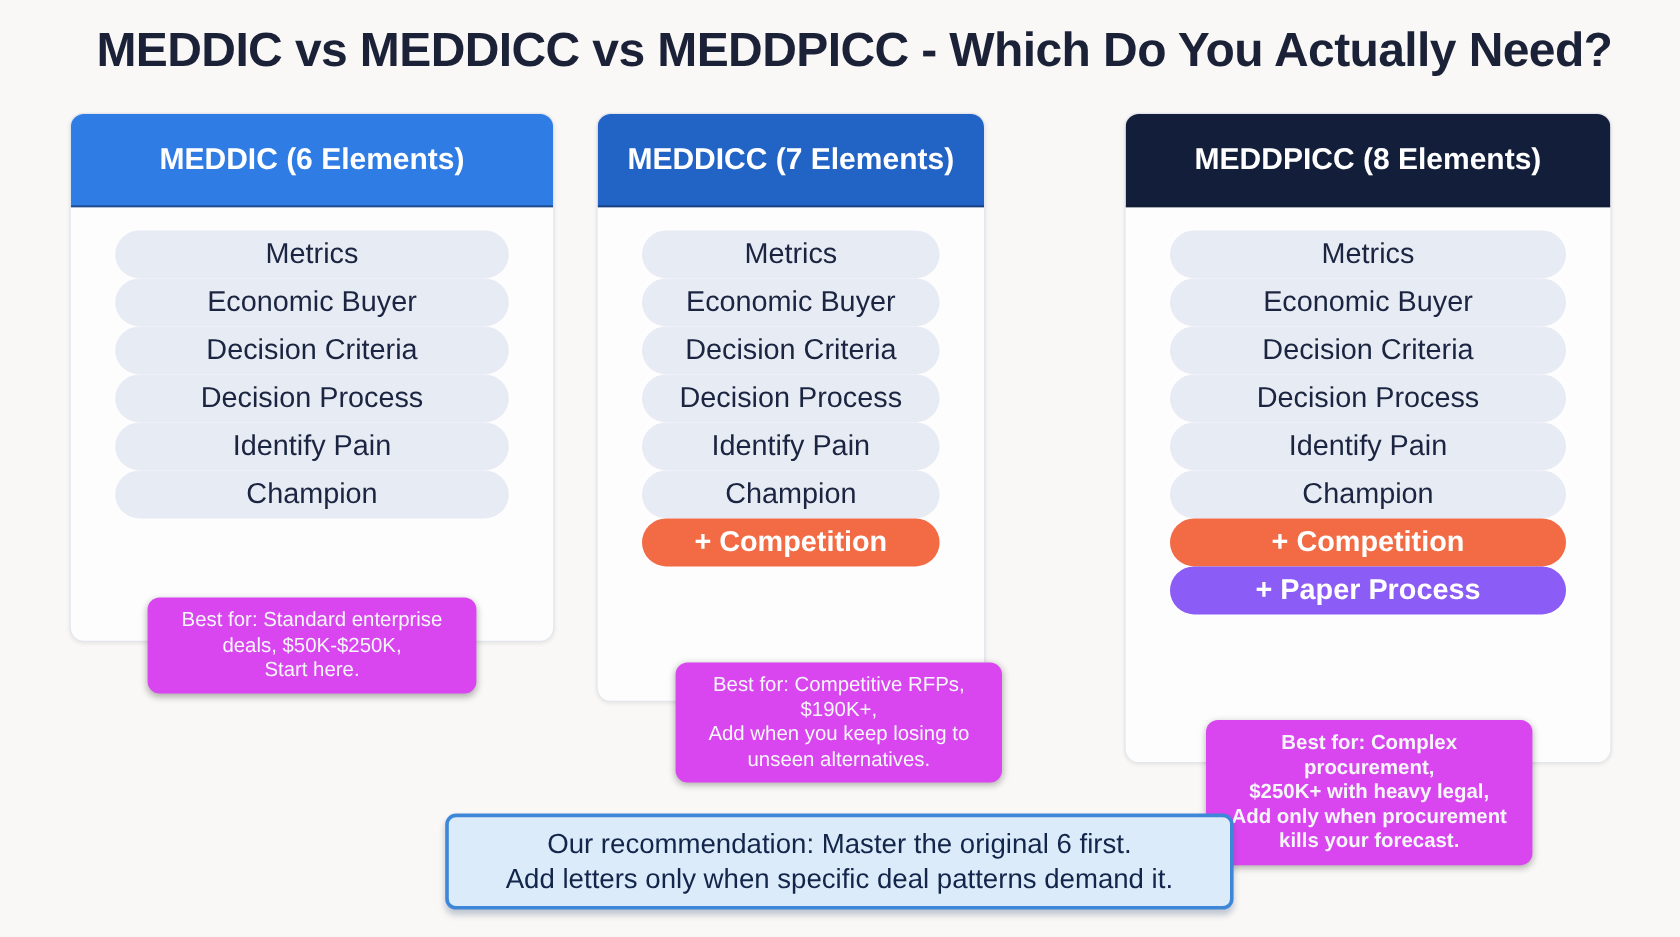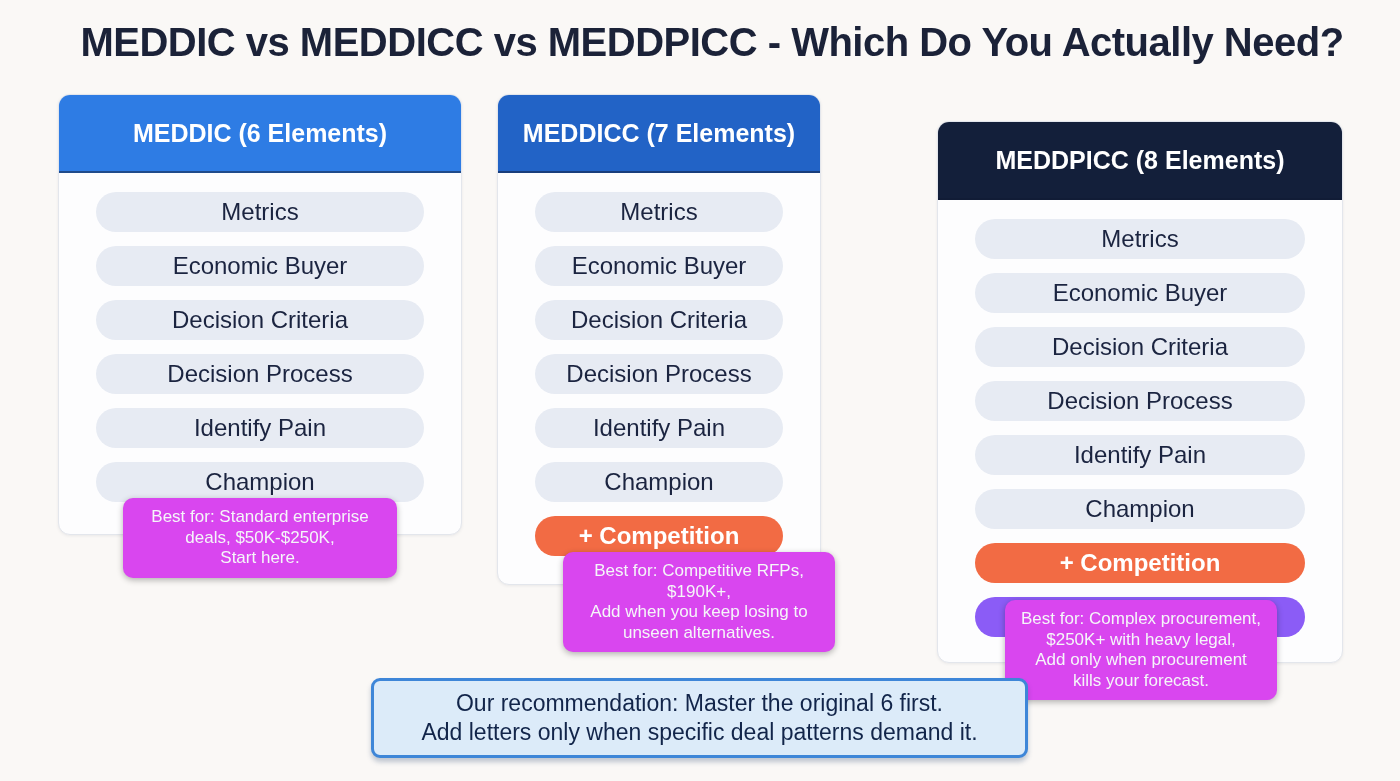--- a/index.html
+++ b/index.html
@@ -22,36 +22,36 @@
   .card {
     position: absolute;
     top: 94px;
     background: #fdfdfe;
     border: 1px solid #e3e6ec;
     border-radius: 12px;
     box-shadow: 0 1px 3px rgba(40,50,80,0.08);
   }
   .card-1 { left: 58px;  width: 404px; height: 441px; }
   .card-2 { left: 497px; width: 324px; height: 491px; }
-  .card-3 { left: 937px; width: 406px; height: 542px; margin-top: 27px; }
+  .card-3 { left: 937px; width: 406px; height: 542px; }
   .card-header {
     height: 78px;
     border-radius: 11px 11px 0 0;
     border-bottom: 2px solid rgba(15,25,50,0.5);
     display: flex; align-items: center; justify-content: center;
     color: #ffffff;
     font-size: 25px;
     font-weight: 700;
   }
   .card-1 .card-header { background: #2e7ce4; }
   .card-2 .card-header { background: #2263c6; }
   .card-3 .card-header { background: #131f3a; }
   .pill-stack {
     padding: 19px 37px 0 37px;
-    display: flex; flex-direction: column; gap: 14px;
+    display: flex; flex-direction: column; gap: 0;
   }
   .pill {
     height: 40px;
     border-radius: 20px;
     background: #e7ebf3;
     color: #1b2440;
     font-size: 24px;
     font-weight: 500;
     display: flex; align-items: center; justify-content: center;
     white-space: nowrap;
@@ -64,21 +64,21 @@
     color: #f5f6f9;
     border-radius: 10px;
     box-shadow: 0 2px 6px rgba(0,0,0,0.3);
     font-size: 17px;
     line-height: 20.5px;
     text-align: center;
     padding: 9px 8px;
   }
   .best-for-1 { left: 123px;  top: 498px; width: 274px; }
   .best-for-2 { left: 563px;  top: 552px; width: 272px; }
-  .best-for-3 { left: 1005px; top: 600px; width: 272px; }
+  .best-for-3 { left: 1005px; top: 600px; width: 272px; font-weight: bold; }
   .recommendation {
     position: absolute;
     left: 371px; top: 678px; width: 657px; height: 80px;
     background: #dcebf9;
     border: 3px solid #3e86d8;
     border-radius: 9px;
     box-shadow: 0 4px 5px rgba(40,70,110,0.28);
     display: flex; flex-direction: column; align-items: center; justify-content: center;
     color: #12254a;
     font-size: 23px;

